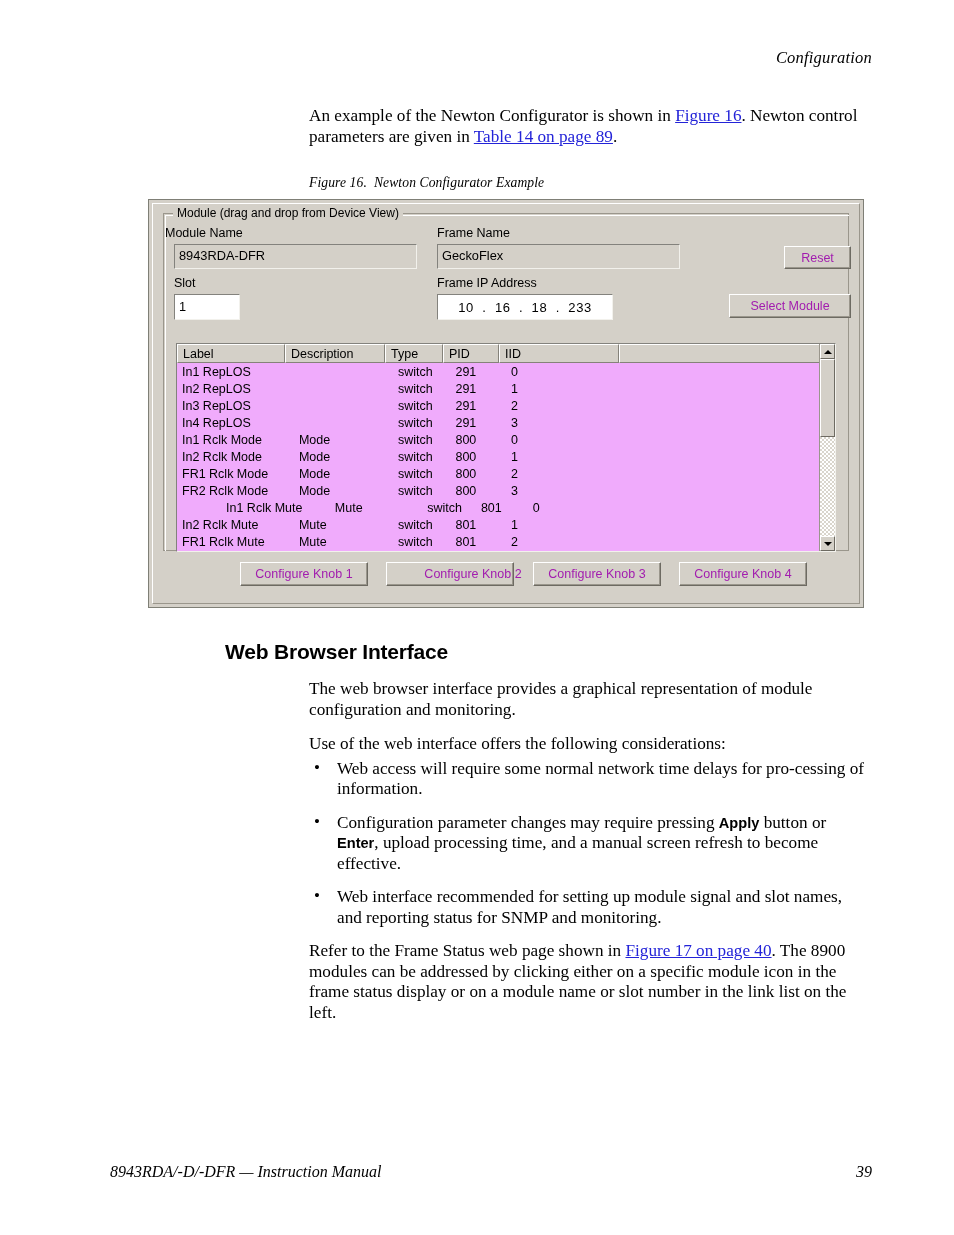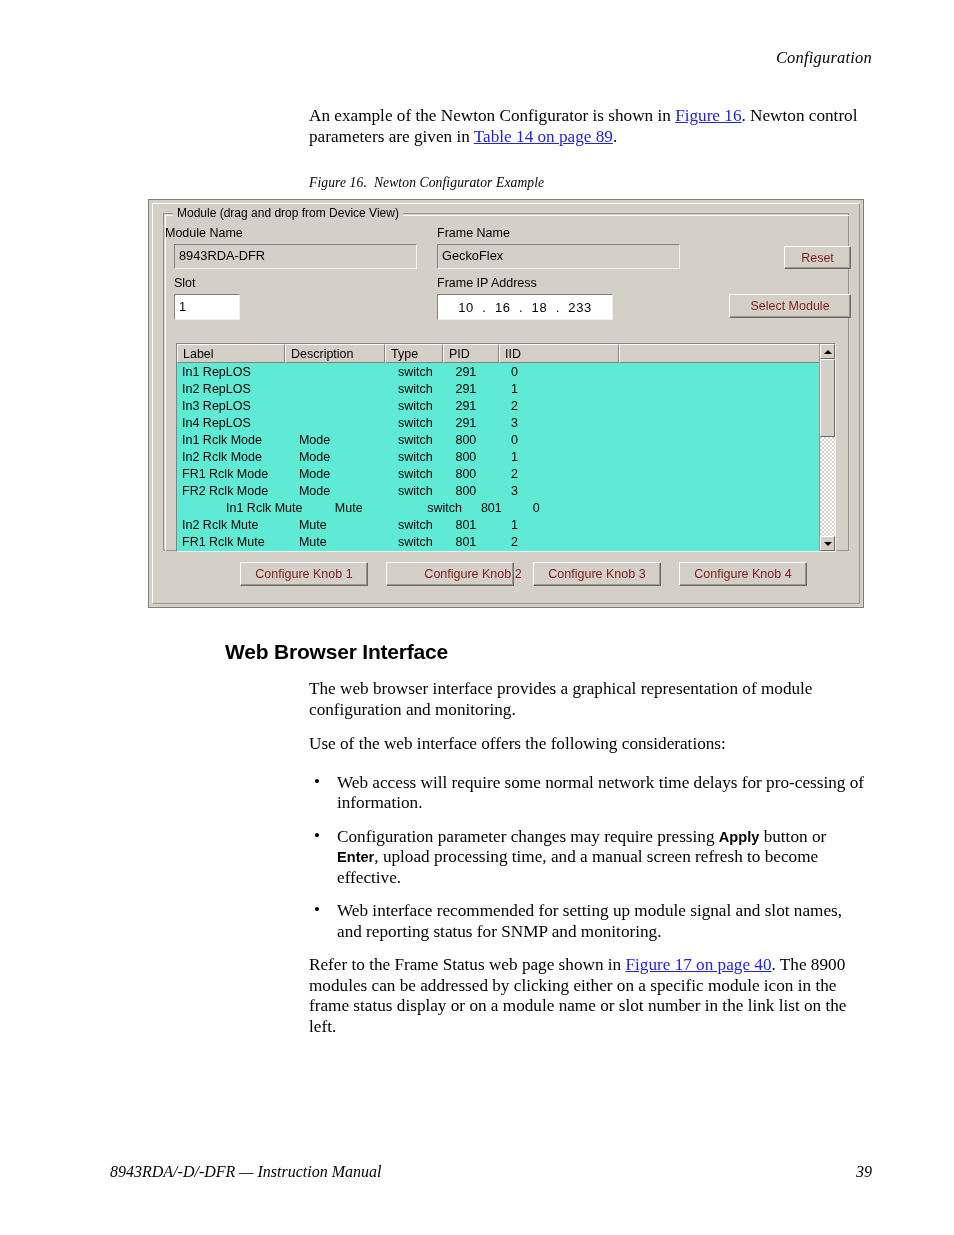--- a/index.html
+++ b/index.html
@@ -149,21 +149,21 @@
     background: #d4d0c8;
     border-top: 1px solid #ffffff;
     border-left: 1px solid #ffffff;
     border-right: 1px solid #6d6a62;
     border-bottom: 1px solid #6d6a62;
     font-size: 12.5px;
     font-family: "Liberation Sans", sans-serif;
     display: flex;
     align-items: center;
     justify-content: center;
-    color: #7f1d1d;
+    color: #a21caf;
     white-space: nowrap;
   }
   .btn::before {
     content: "";
     position: absolute;
     left: 0; top: 0; right: 0; bottom: 0;
     border-right: 1px solid #9a968c;
     border-bottom: 1px solid #9a968c;
     pointer-events: none;
   }
@@ -203,21 +203,21 @@
     align-items: center;
     padding-left: 5px;
     white-space: nowrap;
   }
   .lst-body {
     position: absolute;
     left: 0;
     top: 19px;
     right: 16px;
     bottom: 0;
-    background: #5eead4;
+    background: #f0abfc;
     overflow: hidden;
   }
   .lrow {
     display: flex;
     height: 17px;
     align-items: center;
     font-size: 12.5px;
     white-space: nowrap;
   }
   .lcell { box-sizing: border-box; padding-left: 5px; overflow: hidden; }
@@ -498,21 +498,21 @@
       <div class="btn" style="left:369px; top:348px; width:128px; height:24px;">Configure Knob 3</div>
       <div class="btn" style="left:515px; top:348px; width:128px; height:24px;">Configure Knob 4</div>
     </div>
   </div>
 </div>
 
 <div class="sec-heading">Web Browser Interface</div>
 
 <div class="body-col" style="top:679px;">
   <p class="para" style="margin-bottom:14px;">The web browser interface provides a graphical representation of module configuration and monitoring.</p>
-  <p class="para" style="margin-bottom:18px;">Use of the web interface offers the following considerations:</p>
+  <p class="para" style="margin-bottom:4px;">Use of the web interface offers the following considerations:</p>
 
   <ul class="bullets">
     <li>
       <span class="bullet-dot">•</span><span>Web access will require some normal network time delays for pro-cessing of information.</span>
     </li>
     <li>
       <span class="bullet-dot">•</span><span>Configuration parameter changes may require pressing </span><span class="boldterm">Apply</span><span> button or </span><span class="boldterm">Enter</span><span>, upload processing time, and a manual screen refresh to become effective.</span>
     </li>
     <li>
       <span class="bullet-dot">•</span><span>Web interface recommended for setting up module signal and slot names, and reporting status for SNMP and monitoring.</span>

